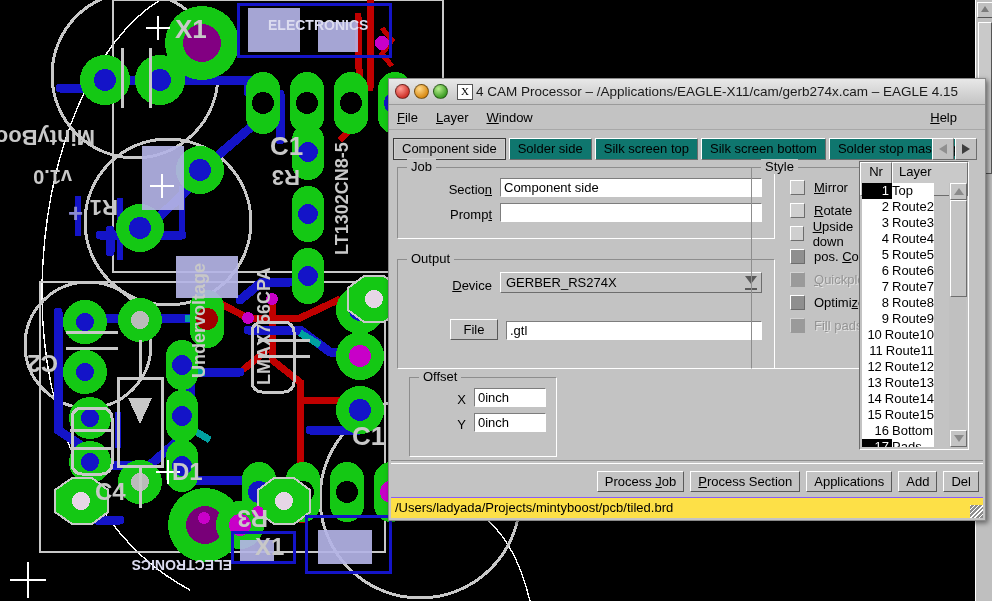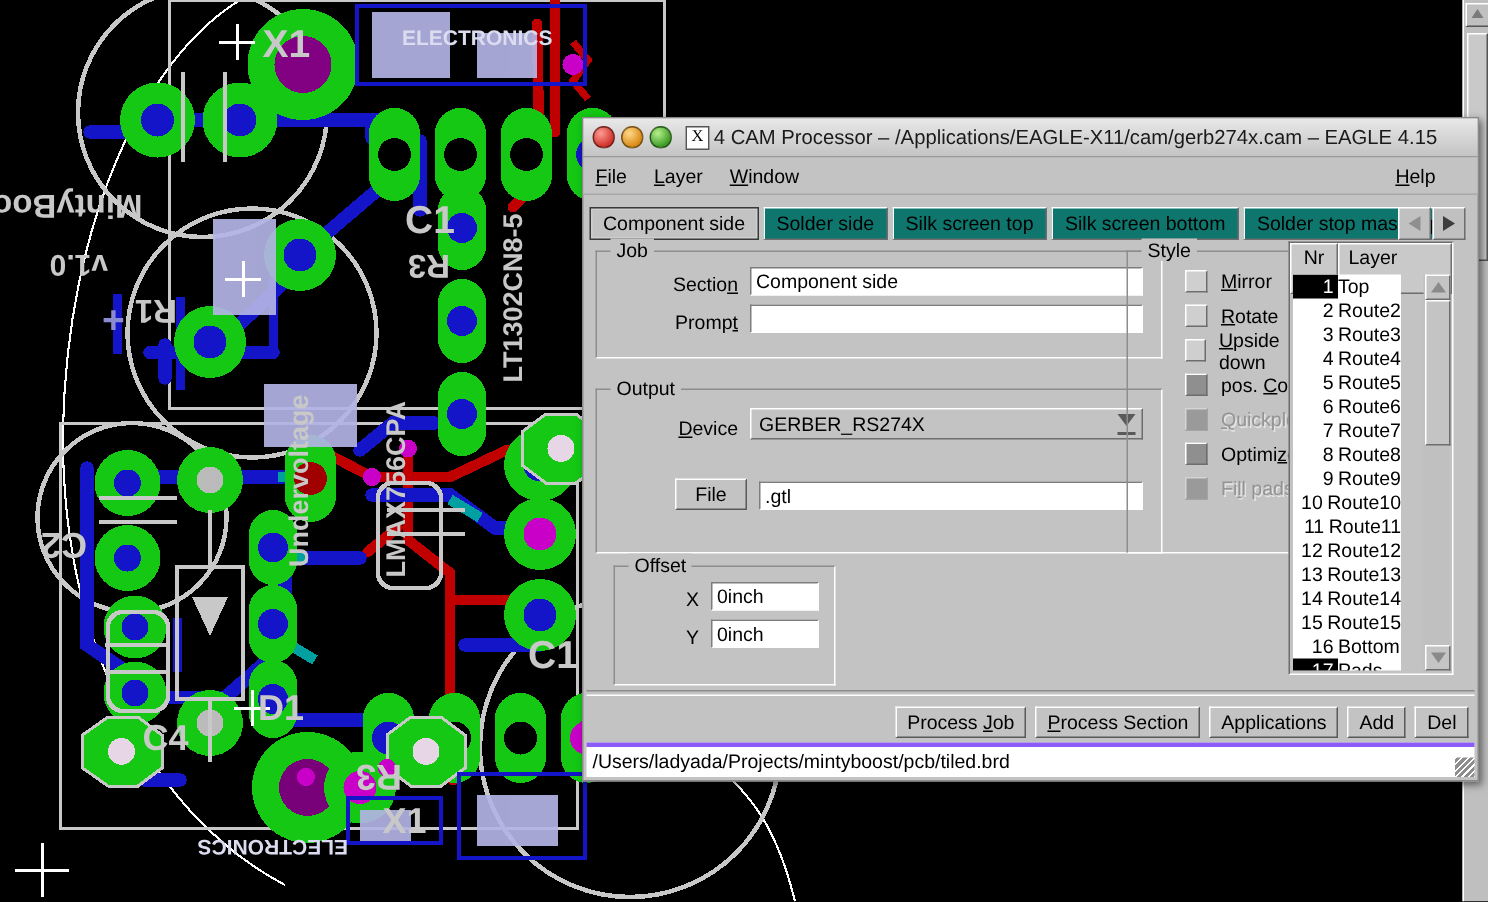--- a/index.html
+++ b/index.html
@@ -105,22 +105,22 @@
      border:1px solid #fff;border-right-color:#6d6d6d;border-bottom-color:#6d6d6d;}
   .lsb .sarr.t{top:0;} .lsb .sarr.b{bottom:0;}
   .lsb .sthumb{position:absolute;left:1px;top:17px;width:15px;height:95px;background:#c4c4c4;
      border:1px solid #fff;border-right-color:#6d6d6d;border-bottom-color:#6d6d6d;}
   .sar{position:absolute;left:3px;width:0;height:0;}
   .sar.up{top:4px;border-left:5px solid transparent;border-right:5px solid transparent;border-bottom:7px solid #8a8a8a;}
   .sar.dn{top:4px;border-left:5px solid transparent;border-right:5px solid transparent;border-top:7px solid #8a8a8a;}
 
   
   .btnrow{position:absolute;right:6px;top:392px;display:flex;gap:6px;}
-  .statusbar{position:absolute;left:2px;right:2px;bottom:2px;height:20px;background:#ffffff;
-     border-top:3px solid #8b5cf6;font-size:13px;line-height:19px;padding-left:4px;}
+  .statusbar{position:absolute;left:2px;right:2px;bottom:2px;height:20px;background:#fde047;
+     border-top:1px solid #8b5cf6;font-size:13px;line-height:19px;padding-left:4px;}
   .grip{position:absolute;right:2px;bottom:2px;width:13px;height:13px;
      background:repeating-linear-gradient(135deg,#fff 0 1px,#8d8d8d 1px 3px);}
   .sep{position:absolute;left:2px;right:2px;top:381px;height:2px;
      border-top:1px solid #8d8d8d;border-bottom:1px solid #fff;}
 </style>
 </head>
 <body>
 
 <div id="root">
 

